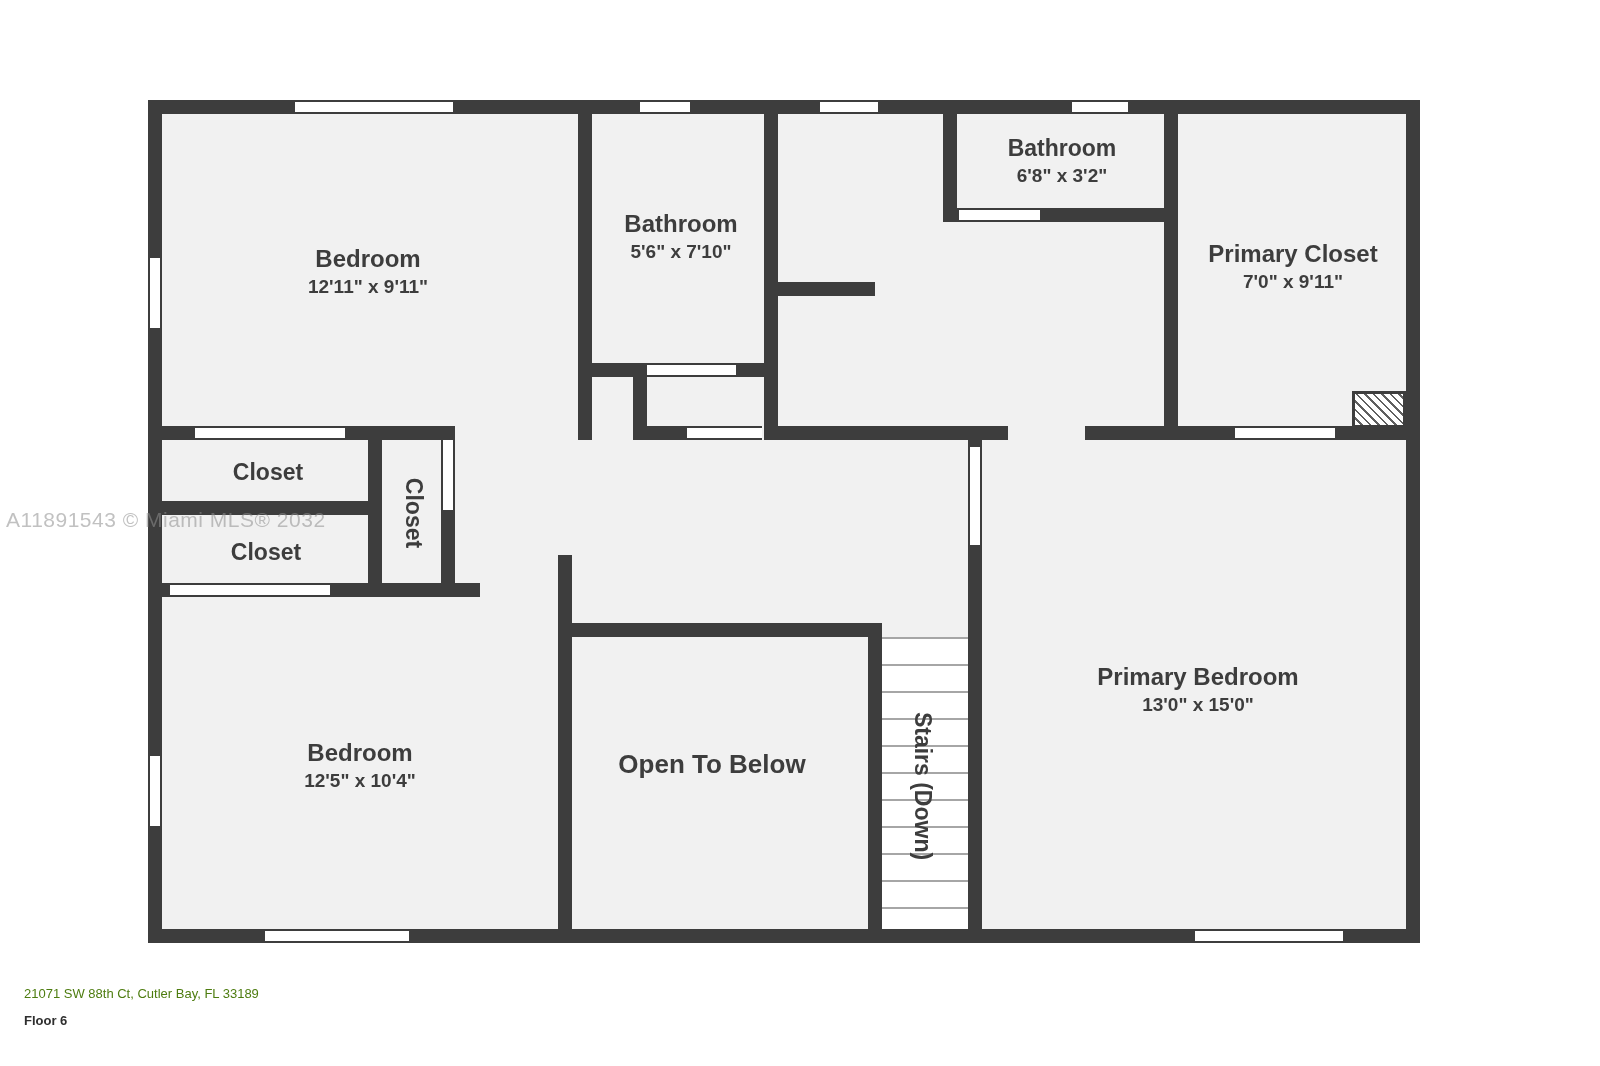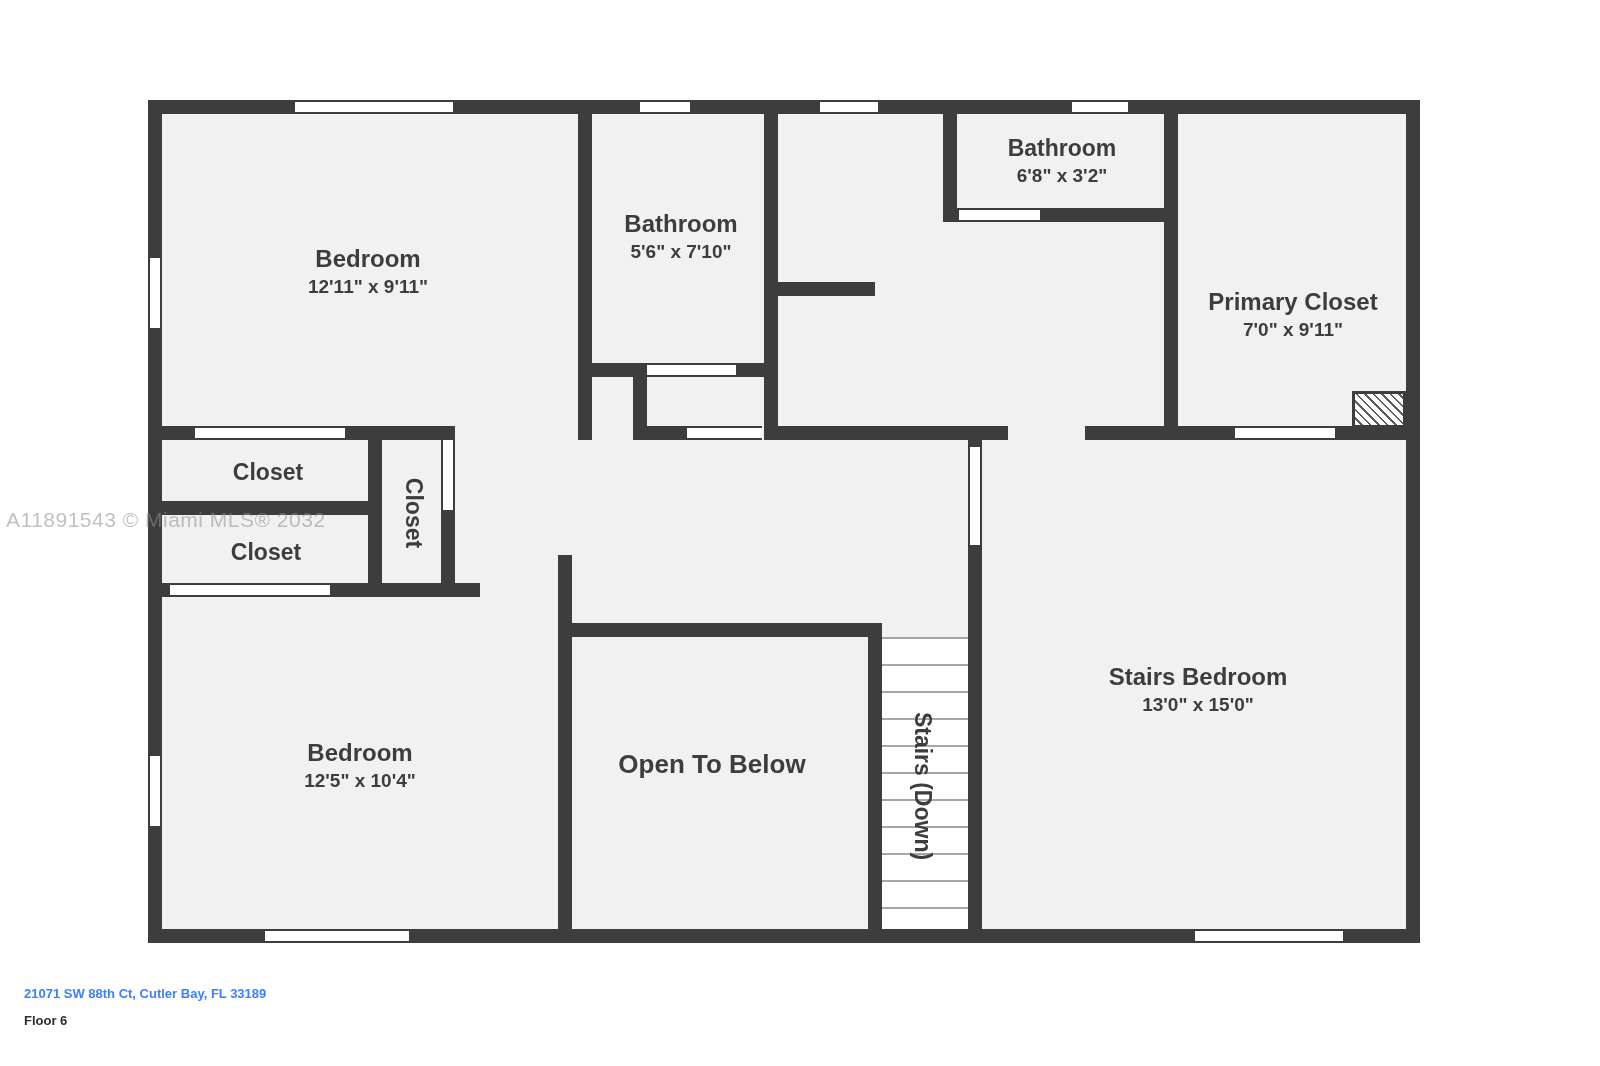--- a/index.html
+++ b/index.html
@@ -19,21 +19,21 @@
     background:repeating-linear-gradient(45deg,#ffffff 0 4px,#5f5f5f 4px 6px);}
   .room-label{position:absolute;transform:translate(-50%,-50%);text-align:center;white-space:nowrap;color:#3d3d3d;}
   .rname{font-size:24px;font-weight:700;line-height:1.25;}
   .rname.big{font-size:26px;}
   .rname.small{font-size:23px;}
   .rdims{font-size:19px;font-weight:600;line-height:1.3;margin-top:1px;}
   .room-label.vertical{writing-mode:vertical-rl;}
   .room-label.vertical .rname{font-size:23px;}
   .watermark{position:absolute;left:6px;top:508px;font-size:21px;font-weight:400;
     color:#8f8f8f;opacity:0.55;letter-spacing:0.5px;}
-  .footer-address{position:absolute;left:24px;top:986px;font-size:13px;font-weight:700;color:#3b82f6;}
+  .footer-address{position:absolute;left:24px;top:986px;font-size:13px;font-weight:400;color:#4d7c0f;}
   .footer-floor{position:absolute;left:24px;top:1013px;font-size:13px;font-weight:700;color:#2e2e2e;}
   .disclaimer{position:absolute;left:0;right:0;top:1018px;text-align:center;font-size:11px;font-weight:700;color:#4a4a4a;}
 </style>
 </head>
 <body>
 
 <div class="canvas">
 
   <div class="floor-fill"></div>
 
@@ -105,21 +105,21 @@
     <div class="rname">Bathroom</div>
     <div class="rdims">5'6" x 7'10"</div>
   </div>
 
   <div class="room-label" style="left:1062px;top:161px;">
     <div class="rname small">Bathroom</div>
     <div class="rdims">6'8" x 3'2"</div>
   </div>
 
 
-  <div class="room-label" style="left:1293px;top:267px;margin-top:48px;">
+  <div class="room-label" style="left:1293px;top:267px;">
     <div class="rname">Primary Closet</div>
     <div class="rdims">7'0" x 9'11"</div>
   </div>
 
   <div class="room-label" style="left:268px;top:472px;">
     <div class="rname small">Closet</div>
   </div>
 
   <div class="room-label" style="left:266px;top:552px;">
     <div class="rname small">Closet</div>
@@ -136,21 +136,21 @@
 
   <div class="room-label" style="left:712px;top:764px;">
     <div class="rname big">Open To Below</div>
   </div>
 
   <div class="room-label vertical" style="left:923px;top:786px;">
     <div class="rname">Stairs (Down)</div>
   </div>
 
   <div class="room-label" style="left:1198px;top:690px;">
-    <div class="rname">Stairs Bedroom</div>
+    <div class="rname">Primary Bedroom</div>
     <div class="rdims">13'0" x 15'0"</div>
   </div>
 
   <div class="watermark">A11891543 © Miami MLS® 2032</div>
 
   <div class="footer-address">21071 SW 88th Ct, Cutler Bay, FL 33189</div>
   <div class="footer-floor">Floor 6</div>
 
 </div>
 

